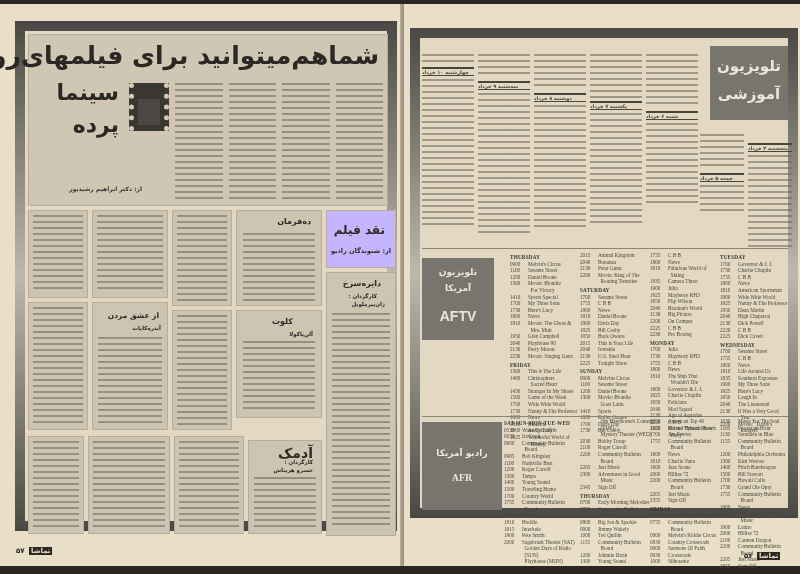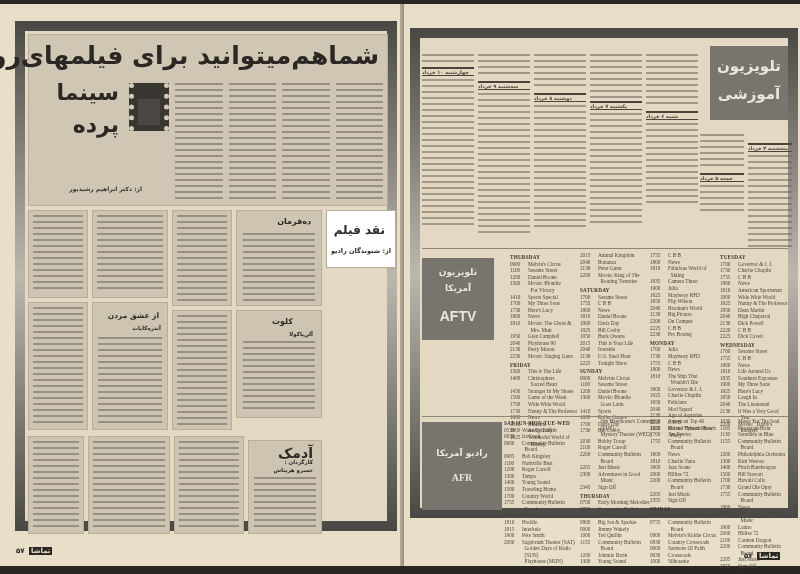--- a/index.html
+++ b/index.html
@@ -89,23 +89,33 @@
         </div>
     </div>
     <div class="box" style="left:236px;top:206px;width:86px;height:96px">
       <div class="btitle" style="position:absolute;right:10px;top:6px;font-size:8px">ده‌فرمان</div>
       <div class="cols" style="left:6px;top:22px;right:6px;bottom:4px">
           <div class="col">
             <span class="txt"></span>
           </div>
         </div>
     </div>
-    <div class="box" style="left:326px;top:206px;width:70px;height:58px;background:#ffffff">
+    <div class="box" style="left:326px;top:206px;width:70px;height:58px;background:#c4b5fd">
       <div class="btitle" style="position:absolute;right:10px;top:12px;font-size:12px">نقد فیلم</div>
       <div class="btitle" style="position:absolute;right:4px;top:36px;font-size:6.5px">از: شنوندگان رادیو</div>
+    </div>
+    <div class="box" style="left:326px;top:268px;width:70px;height:264px">
+      <div class="btitle" style="position:absolute;right:14px;top:6px;font-size:8px">دایره‌سرخ</div>
+      <div class="btitle" style="position:absolute;right:18px;top:20px;font-size:5.5px">کارگردان :</div>
+      <div class="btitle" style="position:absolute;right:10px;top:28px;font-size:5.5px">ژان‌پیرملویل</div>
+      <div class="cols" style="left:5px;top:40px;right:5px;bottom:6px">
+          <div class="col">
+            <span class="txt"></span>
+          </div>
+        </div>
     </div>
 
     <div class="box" style="left:28px;top:298px;width:60px;height:128px">
       <div class="cols" style="left:4px;top:4px;right:4px;bottom:4px">
           <div class="col">
             <span class="txt"></span>
           </div>
         </div>
     </div>
     <div class="box" style="left:92px;top:298px;width:76px;height:128px">

